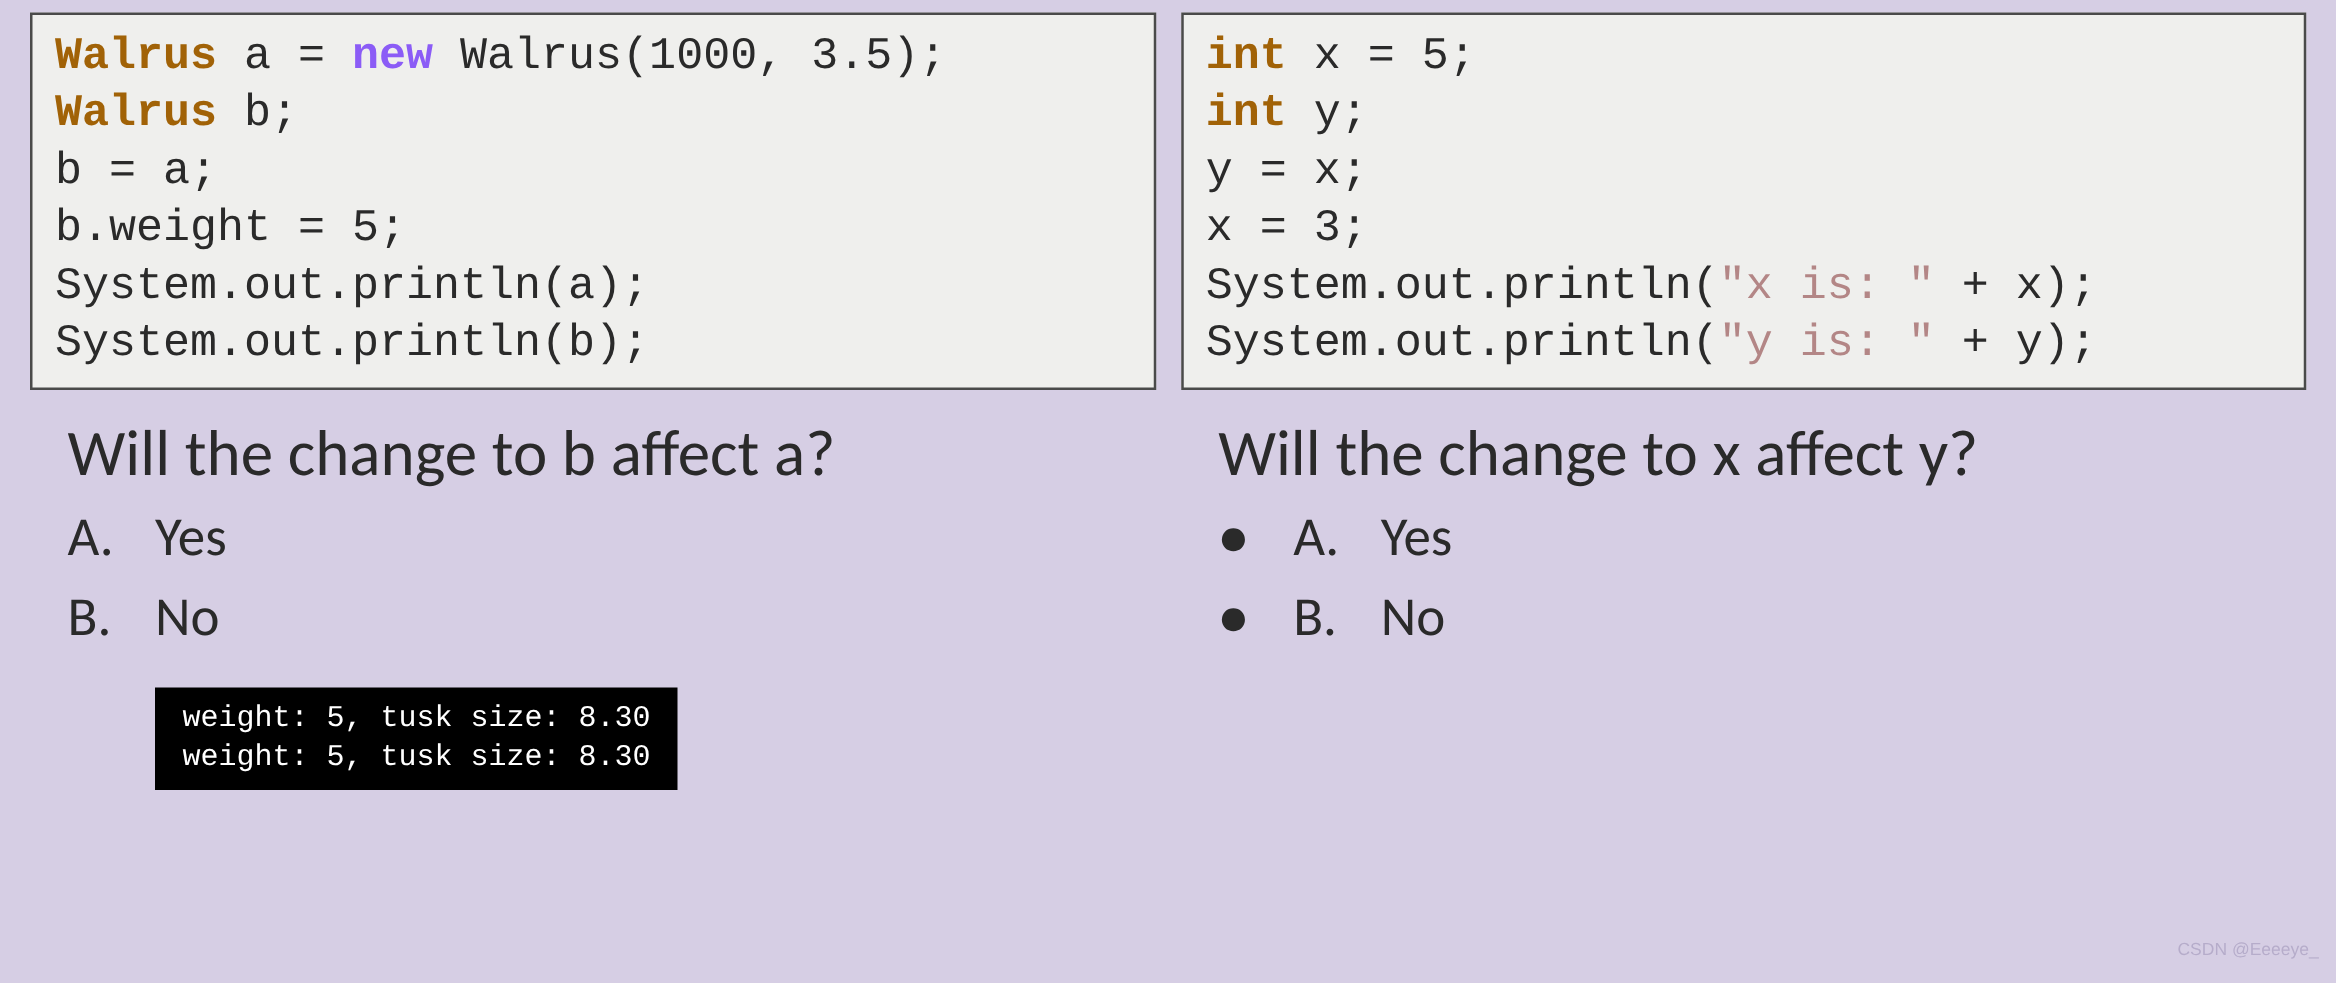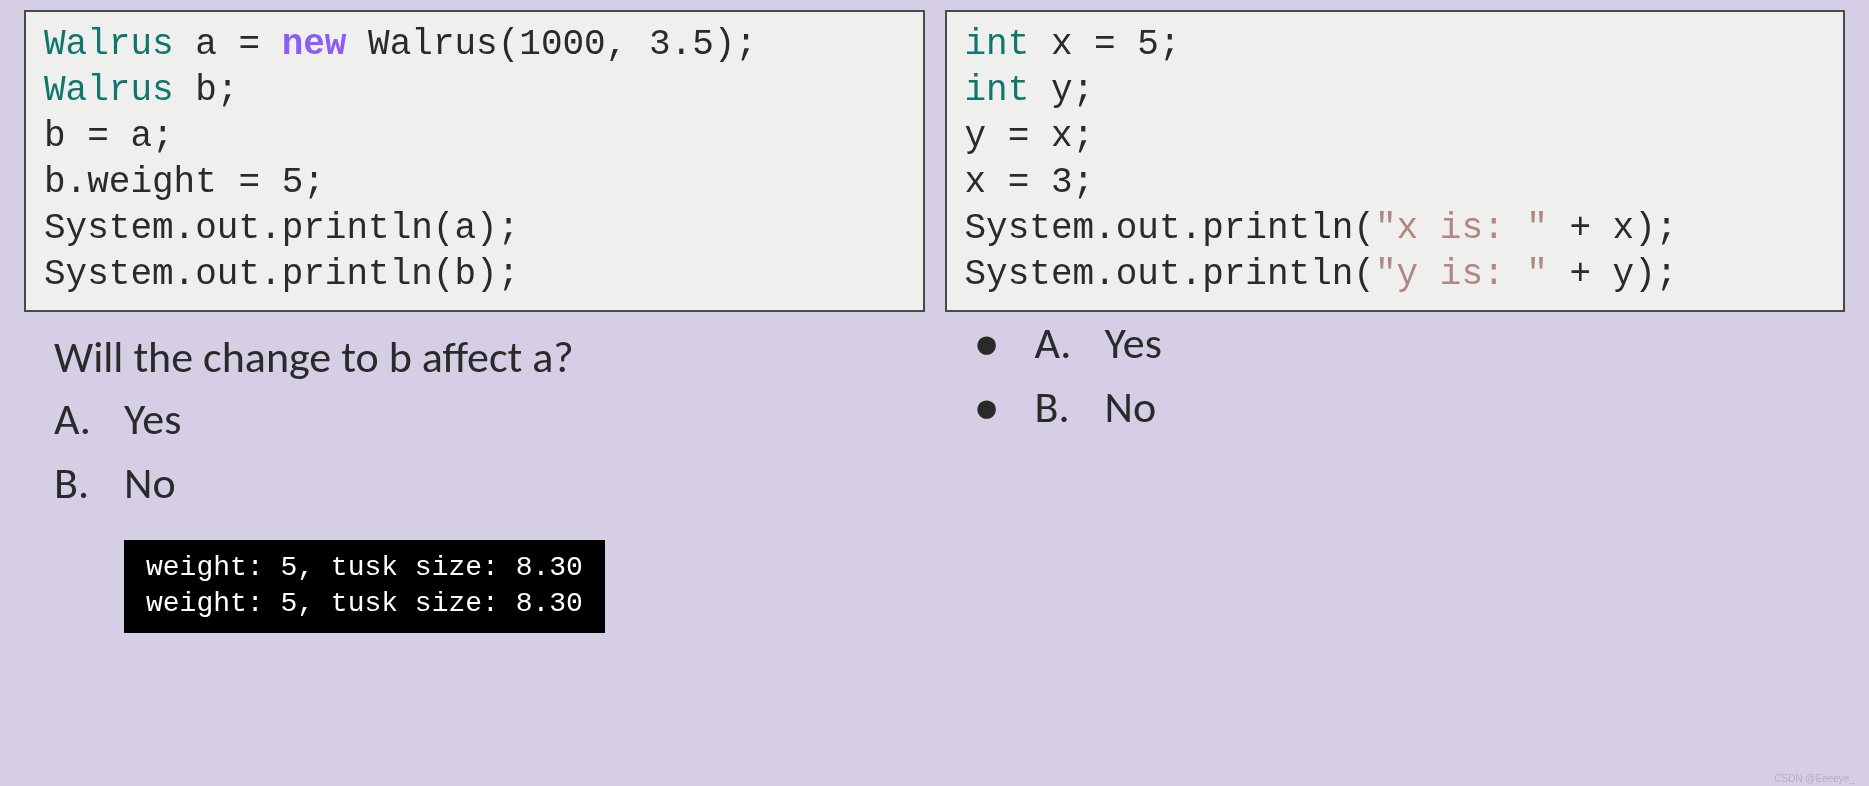--- a/index.html
+++ b/index.html
@@ -27,25 +27,25 @@
   .code-box {
     background: #efefed;
     border: 2px solid #4a4a4a;
     padding: 10px 18px 12px 18px;
     font-family: Consolas, 'Courier New', monospace;
     font-size: 36px;
     line-height: 1.28;
     white-space: pre;
     color: #2a2a2a;
   }
-  .kw-type { color: #0f766e; }
+  .kw-type { color: #a16207; font-weight: bold; }
   .kw-new  { color: #8b5cf6; font-weight: bold; }
   .str     { color: #b38686; }
   .question {
-    font-size: 44px;
+    font-size: 52px;
     color: #2a2a2a;
     margin: 18px 0 4px 30px;
   }
   .options {
     font-size: 44px;
     color: #2a2a2a;
     margin-left: 30px;
     line-height: 1.45;
   }
   .opt-row {
@@ -57,34 +57,34 @@
     font-size: 40px;
     text-align: left;
   }
   .opt-letter {
     width: 70px;
   }
   .output-box {
     background: #000;
     color: #fff;
     font-family: Consolas, 'Courier New', monospace;
-    font-size: 28px;
+    font-size: 24px;
     line-height: 1.3;
     padding: 10px 22px;
     display: inline-block;
     margin-top: 24px;
     white-space: pre;
   }
   .out-left  { margin-left: 100px; }
   .out-right { margin-left: 420px; }
   .watermark {
     position: absolute;
     right: 14px;
-    bottom: 2px;
-    font-size: 10px;
+    bottom: 19px;
+    font-size: 14px;
     color: #a99fc0;
     opacity: 0.7;
     font-family: Arial, sans-serif;
   }
 </style>
 </head>
 <body>
 
 <div class="container">
 
@@ -116,20 +116,21 @@
   </div>
 
   <div class="col">
     <div class="code-box"><span class="kw-type">int</span><span> x = 5;</span>
 <span class="kw-type">int</span><span> y;</span>
 <span>y = x;</span>
 <span>x = 3;</span>
 <span>System.out.println(</span><span class="str">"x is: "</span><span> + x);</span>
 <span>System.out.println(</span><span class="str">"y is: "</span><span> + y);</span></div>
 
+    <div class="question">Will the change to x affect y?</div>
 
     <div class="options">
       <div class="opt-row">
         <span class="bullet">●</span>
         <span class="opt-letter">A.</span>
         <span>Yes</span>
       </div>
       <div class="opt-row">
         <span class="bullet">●</span>
         <span class="opt-letter">B.</span>

